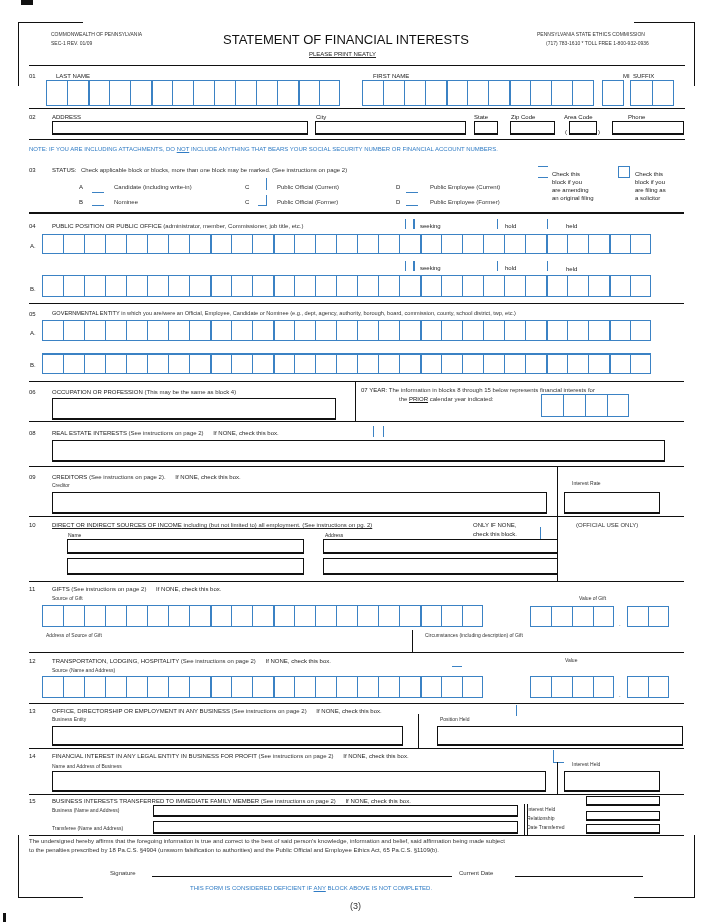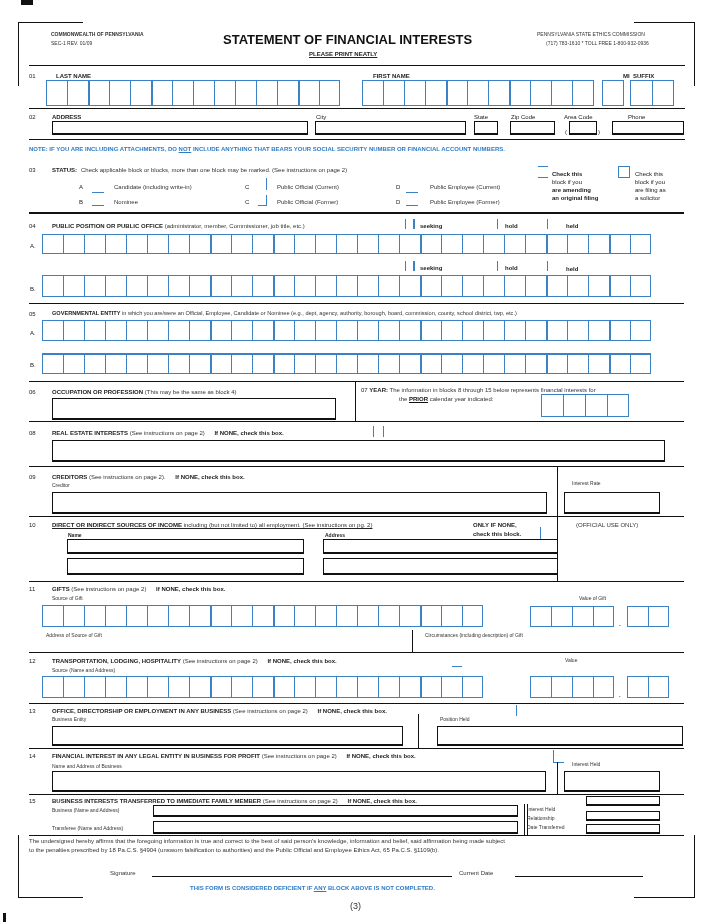--- a/index.html
+++ b/index.html
@@ -2,21 +2,21 @@
 <html><head>
 <meta charset="utf-8">
 <style>
   html, body { margin: 0; padding: 0; background: #fff; }
   body { width: 714px; height: 922px; position: relative; overflow: hidden;
          font-family: "Liberation Sans", sans-serif; color: #222; }
   .abs { position: absolute; }
   .t { position: absolute; white-space: nowrap; font-size: 7px; line-height: 1; }
   .t6 { font-size: 6px; }
   .t5 { font-size: 5px; }
-  .b { font-weight: bold; }
+  .b { font-weight: normal; }
   .blue { color: #2f7bc4; }
   .hr { position: absolute; height: 0; border-top: 1.5px solid #111; }
   .hr2 { position: absolute; height: 0; border-top: 2.5px solid #111; }
   .vr { position: absolute; width: 0; border-left: 1px solid #111; }
   .boxrow { position: absolute; display: flex; }
   .boxrow .cell { border: 1px solid #3b82c4; border-right: none; box-sizing: border-box; background: #fff; }
   .boxrow .cell:last-child { border-right: 1px solid #3b82c4; }
   .boxrow .cell.thick { border-left-width: 2px; }
   .bbox { position: absolute; border: 1px solid #111; border-bottom-width: 2px; border-right-width: 1.5px; box-sizing: border-box; background: #fff; }
   .bluebox { position: absolute; border: 1px solid #3b82c4; box-sizing: border-box; background: #fff; }

